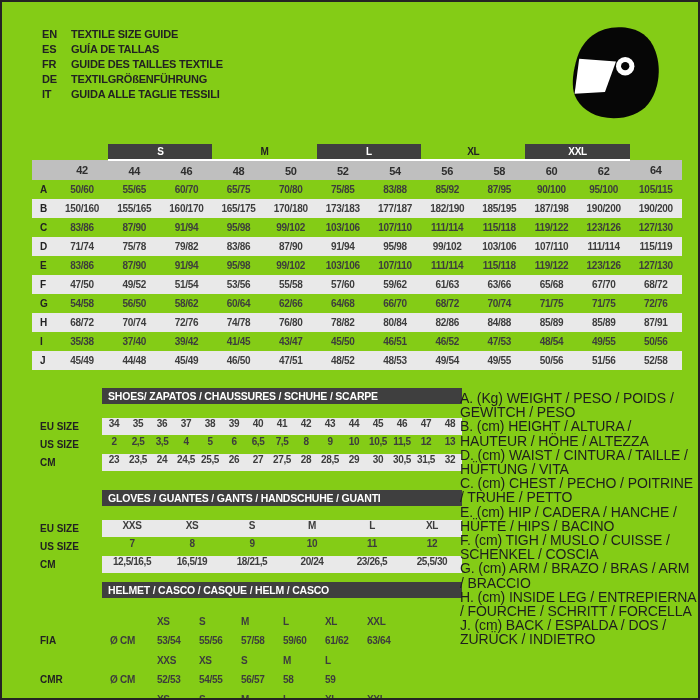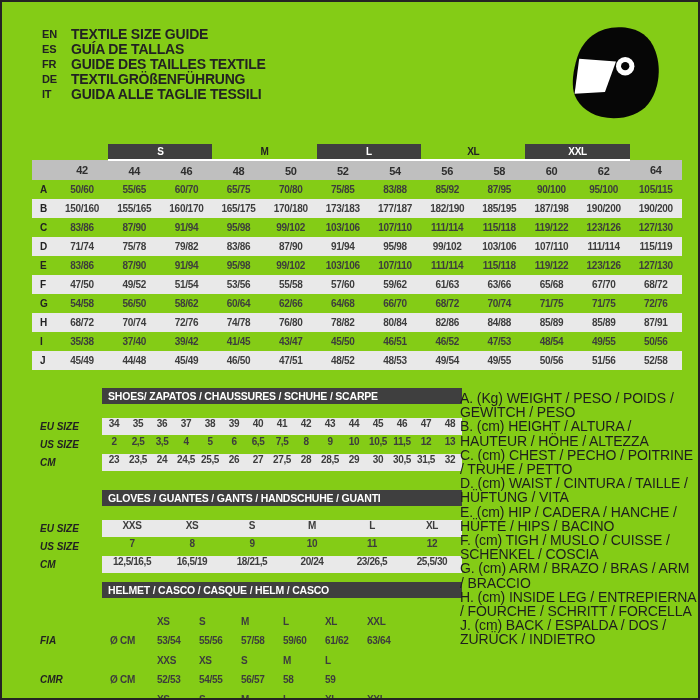--- a/index.html
+++ b/index.html
@@ -6,21 +6,21 @@
   html,body { background:#fff; }
   .page {
     position:relative; width:700px; height:700px; background:#84cc16;
     border:2px solid #242424; overflow:hidden;
     font-family:"Liberation Sans", sans-serif; color:#222;
   }
   
   .lang-block { position:absolute; left:40px; top:24px; }
   .lang-row { display:flex; height:15px; align-items:center; }
   .lang-code { width:29px; font-size:11px; font-weight:700; letter-spacing:-0.2px; }
-  .lang-title { font-size:14px; font-weight:700; letter-spacing:-0.2px; }
+  .lang-title { font-size:11px; font-weight:700; letter-spacing:-0.2px; }
   
   .helmet-logo { position:absolute; left:568px; top:22px; width:92px; height:100px; }
   
   .size-table-wrap { position:absolute; left:30px; top:142px; width:650px; }
   table.size { border-collapse:collapse; table-layout:fixed; width:650px; }
   table.size td { text-align:center; font-size:10px; font-weight:700; color:#3d3d3d;
                   letter-spacing:-0.3px; overflow:hidden; white-space:nowrap; }
   tr.band-row { height:16px; }
   td.band { font-size:10.5px; border-bottom:2px solid #fff; }
   td.band.dark { background:#3f3f3f; color:#fff; }
@@ -30,21 +30,21 @@
   tr.num-row td { background:#bfbfbf; color:#2e2e2e; font-size:11px; }
   tr.data-row { height:19px; }
   tr.data-row.stripe td { background:#e9e9e9; }
   td.letter-cell { text-align:left !important; padding-left:8px; color:#222 !important; font-size:10.5px; }
   
   .bottom-left { position:absolute; left:38px; top:386px; width:424px; }
   .btitle { margin-left:62px; width:360px; height:16px; line-height:16px; background:#3f3f3f;
             color:#fff; font-size:10.5px; font-weight:700; padding-left:6px; letter-spacing:-0.2px;
             margin-bottom:14px; white-space:nowrap; overflow:hidden; }
   .brow { display:flex; height:17px; margin-bottom:1px; }
-  .blabel { width:62px; font-size:10px; font-weight:700; color:#222; display:flex; align-items:center;font-style:italic; }
+  .blabel { width:62px; font-size:10px; font-weight:700; color:#222; display:flex; align-items:center; }
   .bcells { width:360px; display:flex; align-items:flex-start; }
   .bcells.shaded { background:#e9e9e9; }
   .bcell { flex:1; text-align:center; font-size:10px; font-weight:700; color:#3d3d3d; letter-spacing:-0.4px; }
   .gloves-table { margin-top:19px; }
   .helmet-table { margin-top:9px; }
   .hrow-head { height:18px; }
   .hrow-val { height:19px;align-items:center; }
   .hcells { width:360px; display:grid; grid-template-columns:55px repeat(6,42px); align-items:center; height:100%; }
   .hcell { font-size:10px; font-weight:700; color:#3d3d3d; text-align:left; letter-spacing:-0.3px; white-space:nowrap; }
   .hcell.unit { padding-left:8px; }
@@ -466,22 +466,22 @@
             </div>
           </div>
         </div>
     </div>
 
   </div>
 
   <div class="legend">
       <div class="legend-item">A. (Kg) WEIGHT / PESO / POIDS / GEWITCH / PESO</div>
       <div class="legend-item">B. (cm) HEIGHT / ALTURA / HAUTEUR / HÖHE / ALTEZZA</div>
+      <div class="legend-item">D. (cm) WAIST / CINTURA / TAILLE / HÜFTUNG / VITA</div>
       <div class="legend-item">C. (cm) CHEST / PECHO / POITRINE / TRUHE / PETTO</div>
-      <div class="legend-item">D. (cm) WAIST / CINTURA / TAILLE / HÜFTUNG / VITA</div>
       <div class="legend-item">E. (cm) HIP / CADERA / HANCHE / HÜFTE / HIPS / BACINO</div>
       <div class="legend-item">F. (cm) TIGH / MUSLO / CUISSE / SCHENKEL / COSCIA</div>
       <div class="legend-item">G. (cm) ARM / BRAZO / BRAS / ARM / BRACCIO</div>
       <div class="legend-item">H. (cm) INSIDE LEG / ENTREPIERNA / FOURCHE / SCHRITT / FORCELLA</div>
       <div class="legend-item">J. (cm) BACK / ESPALDA / DOS / ZURÜCK / INDIETRO</div>
     </div>
 
 </div>
 
 </body></html>

